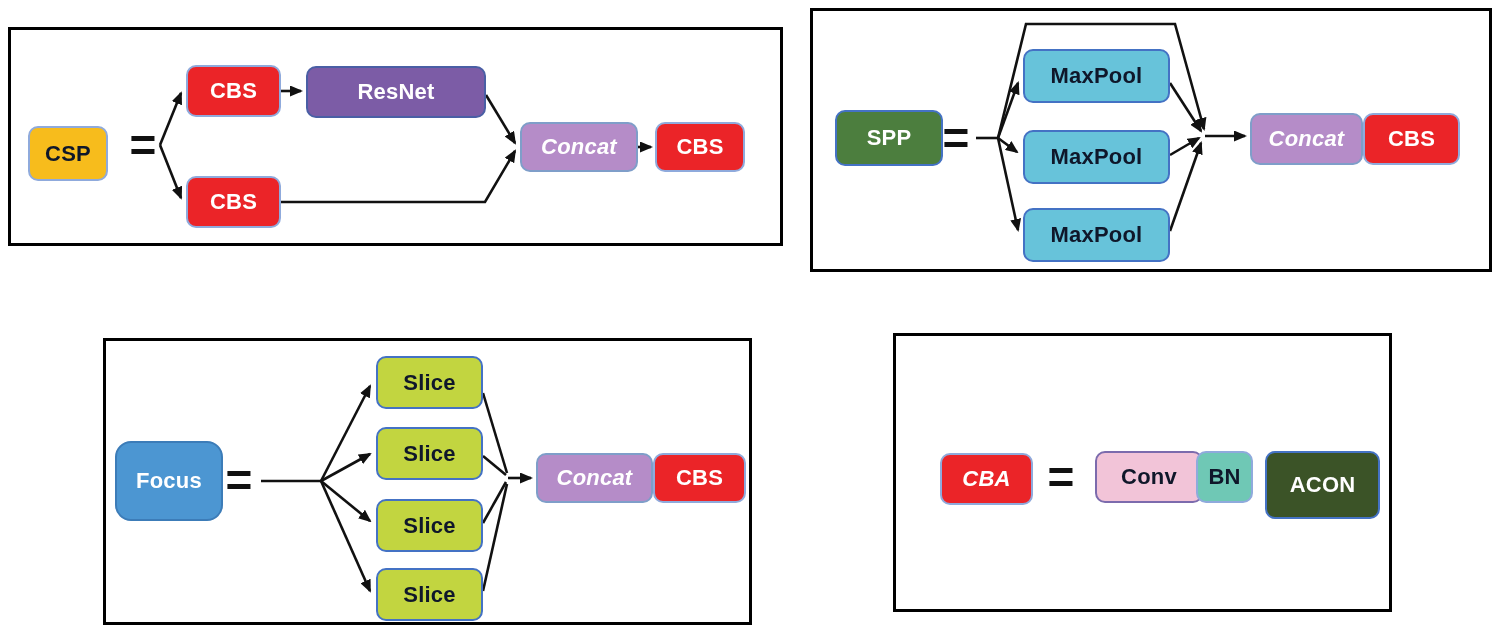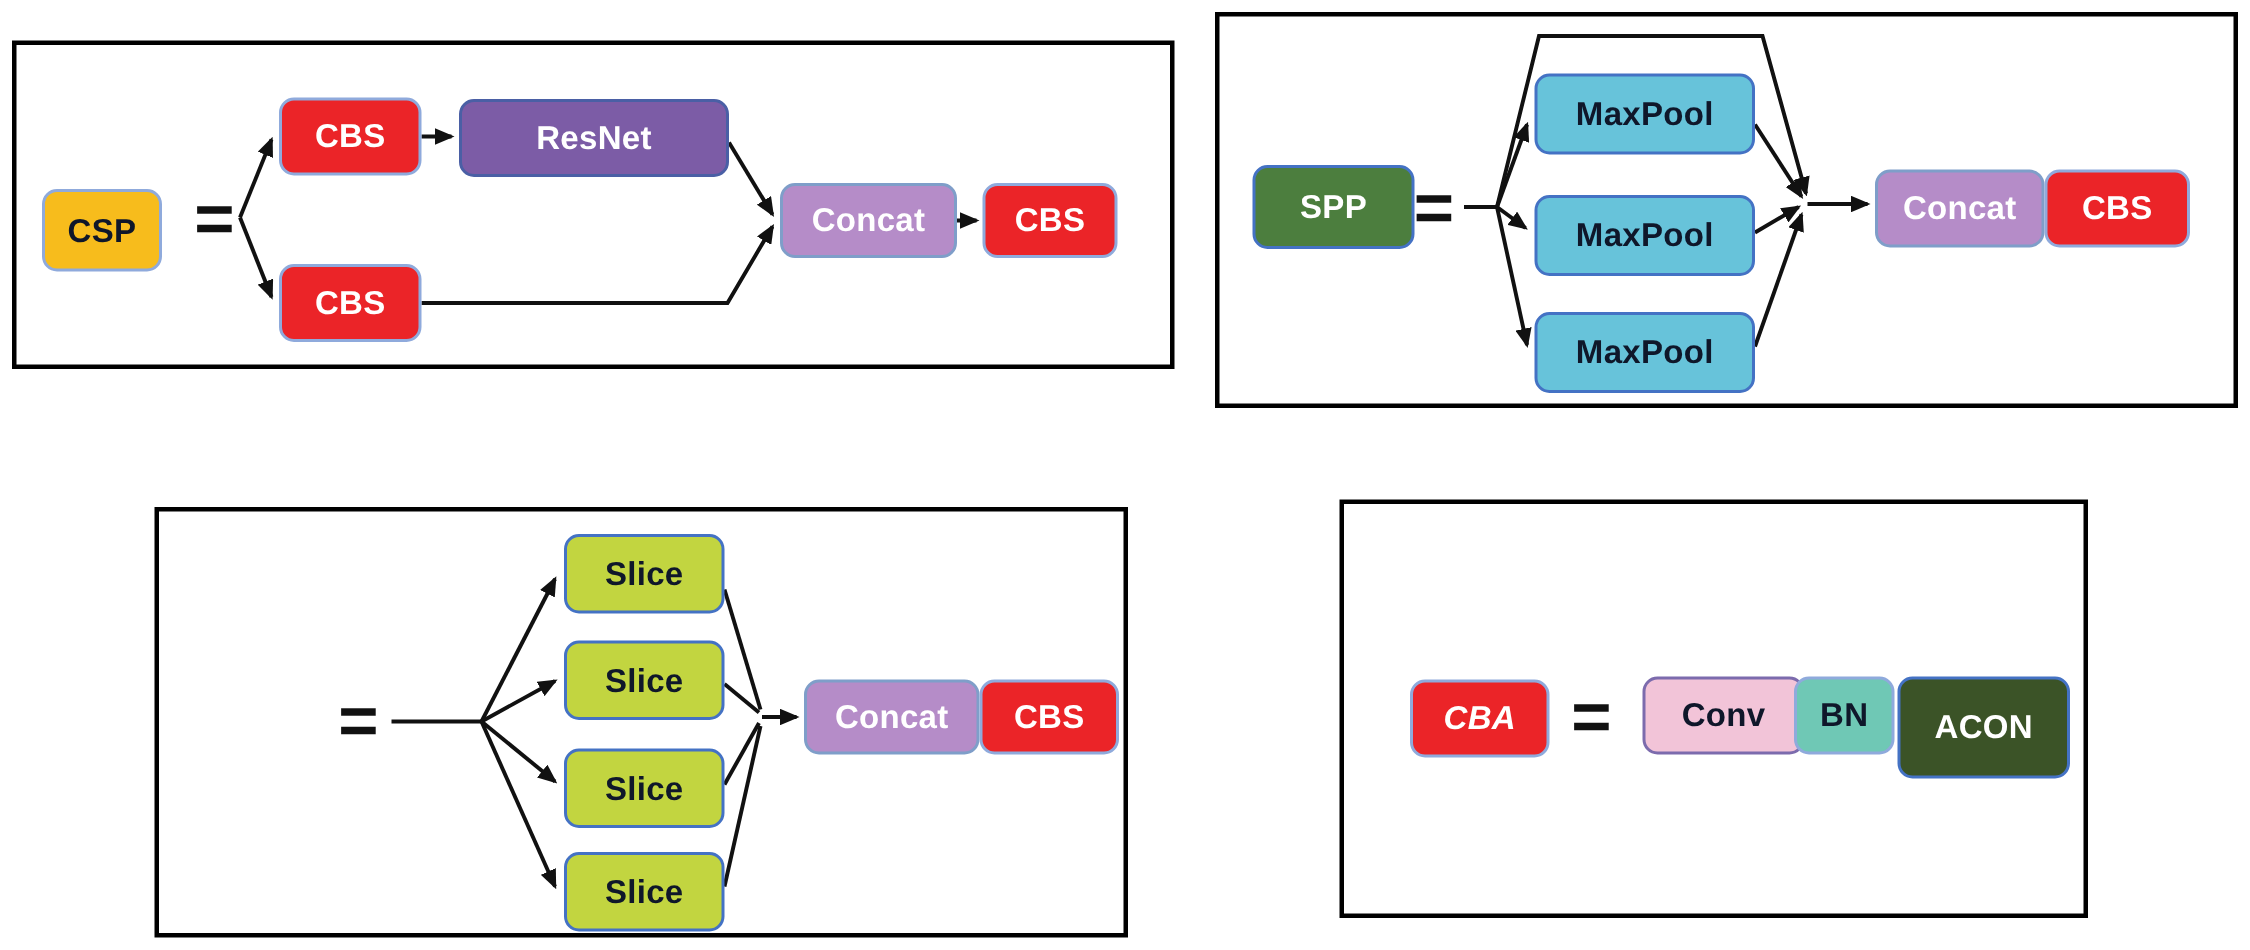--- a/index.html
+++ b/index.html
@@ -54,21 +54,21 @@
     font-size: 46px;
     color: #111111;
   }
   .white-text { color: #ffffff; }
   .black-text { color: #0f172a; }
 
   
   .csp     { background: var(--csp-fill);     border-color: #8FAADC; }
   .cbs     { background: var(--cbs-fill);     border-color: #8FAADC; }
   .resnet  { background: var(--resnet-fill);  border-color: #4A5FA5; }
-  .concat  { background: var(--concat-fill);  border-color: #7F9EC9; }
+  .concat  { background: var(--concat-fill);  border-color: #7F9EC9; font-style: italic; }
   .spp     { background: var(--spp-fill);     border-color: #4472C4; }
   .maxpool { background: var(--maxpool-fill); border-color: #4472C4; }
   .focus   { background: var(--focus-fill);   border-color: #3C7CB8; border-radius: 16px; }
   .slice   { background: var(--slice-fill);   border-color: #4472C4; text-align: center; }
   .conv    { background: var(--conv-fill);    border-color: #7C6BAD; }
   .bn      { background: var(--bn-fill);      border-color: #8FAADC; }
   .acon    { background: var(--acon-fill);    border-color: #4472C4; }
 
   
   #panel-csp .n-csp        { left: 17px;  top: 86px;  width: 80px;  height: 55px; margin-top: 10px; }
@@ -95,21 +95,21 @@
   #panel-focus .n-slice2  { left: 270px; top: 86px;  width: 107px; height: 53px; }
   #panel-focus .n-slice3  { left: 270px; top: 158px; width: 107px; height: 53px; }
   #panel-focus .n-slice4  { left: 270px; top: 227px; width: 107px; height: 53px; }
   #panel-focus .n-concat  { left: 430px; top: 112px; width: 117px; height: 50px; }
   #panel-focus .n-cbs-out { left: 547px; top: 112px; width: 93px;  height: 50px; }
 
   
   #panel-cba .n-cba  { left: 44px;  top: 117px; width: 93px;  height: 52px; font-style: italic; }
   #panel-cba .n-eq   { left: 145px; top: 121px; }
   #panel-cba .n-conv { left: 199px; top: 115px; width: 108px; height: 52px; }
-  #panel-cba .n-bn   { left: 300px; top: 115px; width: 67px;  height: 52px; }
+  #panel-cba .n-bn   { left: 300px; top: 115px; width: 57px;  height: 52px; }
   #panel-cba .n-acon { left: 369px; top: 115px; width: 115px; height: 68px; }
 
   .wires line, .wires polyline {
     stroke: var(--arrow, #111);
     stroke-width: 2.6;
     fill: none;
   }
 </style>
 </head>
 <body>
@@ -176,20 +176,21 @@
       <line x1="215" y1="140" x2="264" y2="45" marker-end="url(#ah3)"></line>
       <line x1="215" y1="140" x2="264" y2="113" marker-end="url(#ah3)"></line>
       <line x1="215" y1="140" x2="264" y2="180" marker-end="url(#ah3)"></line>
       <line x1="215" y1="140" x2="264" y2="250" marker-end="url(#ah3)"></line>
       <line x1="377" y1="52" x2="401" y2="132"></line>
       <line x1="377" y1="115" x2="400" y2="134"></line>
       <line x1="377" y1="182" x2="400" y2="141"></line>
       <line x1="377" y1="250" x2="401" y2="143"></line>
       <line x1="402" y1="137" x2="425" y2="137" marker-end="url(#ah3)"></line>
     </svg>
+    <div class="box focus white-text n-focus">Focus</div>
     <div class="eq n-eq">=</div>
     <div class="box slice black-text n-slice1">Slice</div>
     <div class="box slice black-text n-slice2">Slice</div>
     <div class="box slice black-text n-slice3">Slice</div>
     <div class="box slice black-text n-slice4">Slice</div>
     <div class="box concat white-text n-concat">Concat</div>
     <div class="box cbs white-text n-cbs-out">CBS</div>
   </div>
 
   <div class="panel" id="panel-cba">

